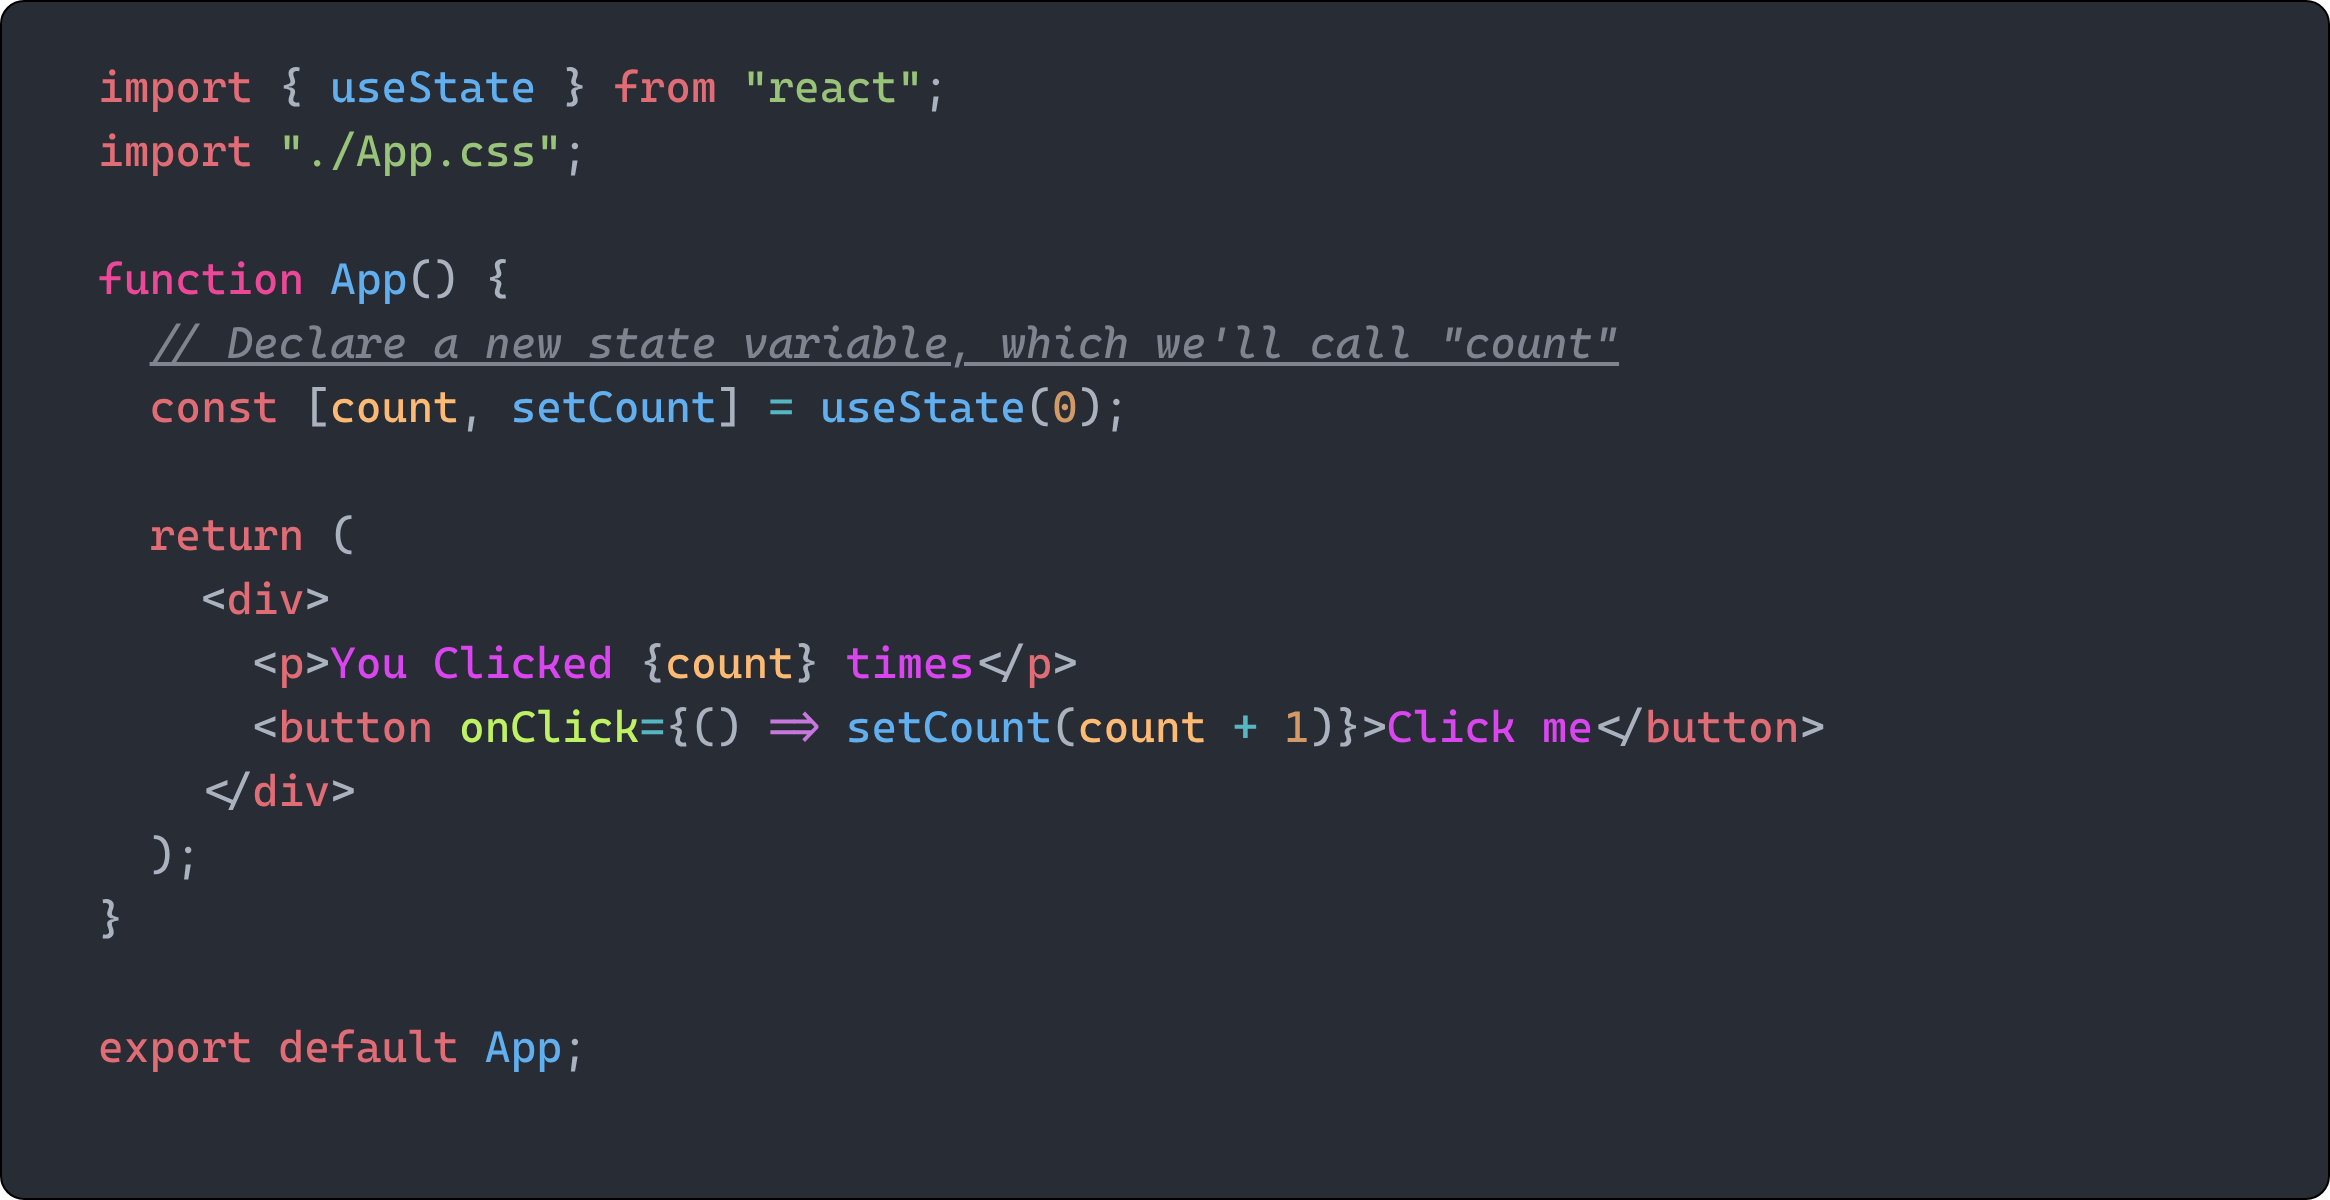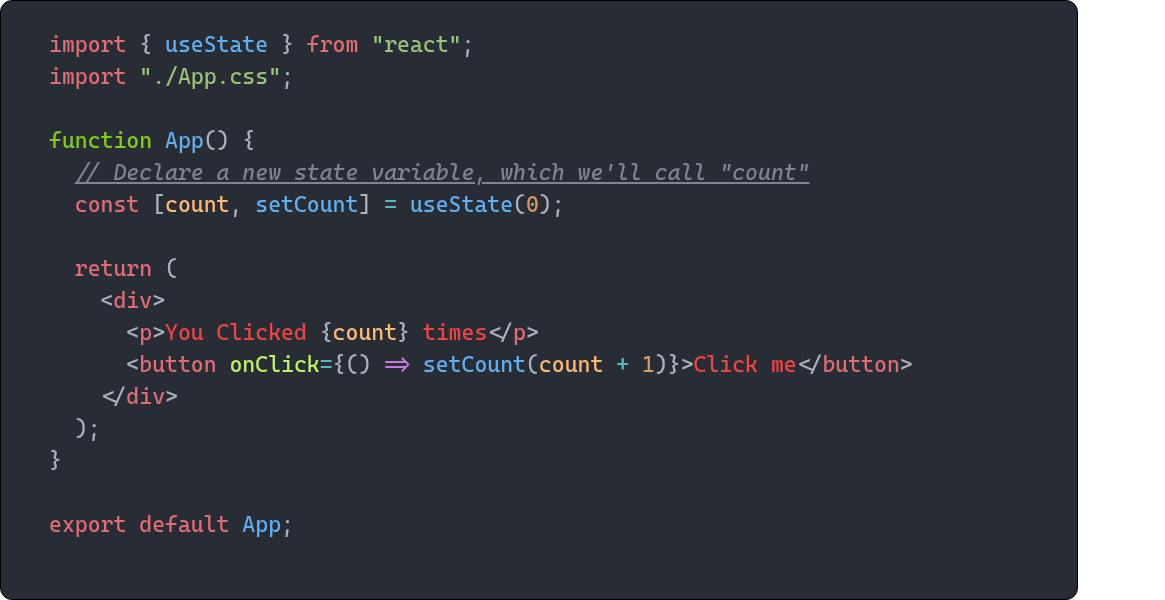--- a/index.html
+++ b/index.html
@@ -11,40 +11,40 @@
     background: #fff;
     width: 1165px;
     height: 600px;
     overflow: hidden;
     font-family: ui-monospace, "SF Mono", "Cascadia Code", Menlo, Consolas, "Liberation Mono", monospace;
   }
   .code-block {
     background: #282c34;
     border-radius: 12px;
     border: 1px solid #000;
-    width: 1078px;
+    width: 1165px;
     height: 600px;
     padding: 28px 48px;
     font-size: 22px;
     line-height: 32px;
     color: #abb2bf;
     white-space: pre;
     overflow: hidden;
   }
   .kw    { color: #e06c75; }             
   .punct { color: #abb2bf; }             
   .fn    { color: #61afef; }             
   .str   { color: #98c379; }             
   .cmt   { color: #7f848e; font-style: italic; text-decoration: underline; }
   .ident { color: #fdba74; }             
   .num   { color: #d19a66; }             
-  .decl  { color: #84cc16; text-align: center; }             
+  .decl  { color: #ec4899; text-align: center; }             
   .tag   { color: #e06c75; }             
   .ang   { color: #abb2bf; }             
   .attr  { color: #bef264; }             
   .op    { color: #56b6c2; }             
   .arrow { color: #c678dd; }             
-  .txt   { color: #ef4444; }             
+  .txt   { color: #d946ef; }             
 </style>
 </head>
 <body>
 
 <div class="code-block"><div class="line"><span class="kw">import</span> <span class="punct">{</span> <span class="fn">useState</span> <span class="punct">}</span> <span class="kw">from</span> <span class="str">"react"</span><span class="punct">;</span></div><div class="line"><span class="kw">import</span> <span class="str">"./App.css"</span><span class="punct">;</span></div><div class="line">&nbsp;</div><div class="line"><span class="decl">function</span> <span class="fn">App</span><span class="punct">()</span><span class="punct"> {</span></div><div class="line">  <span class="cmt">// Declare a new state variable, which we'll call "count"</span></div><div class="line">  <span class="kw">const</span> <span class="punct">[</span><span class="ident">count</span><span class="punct">,</span> <span class="fn">setCount</span><span class="punct">]</span> <span class="op">=</span> <span class="fn">useState</span><span class="punct">(</span><span class="num">0</span><span class="punct">)</span><span class="punct">;</span></div><div class="line">&nbsp;</div><div class="line">  <span class="kw">return</span><span class="punct"> (</span></div><div class="line">    <span class="ang">&lt;</span><span class="tag">div</span><span class="ang">&gt;</span></div><div class="line">      <span class="ang">&lt;</span><span class="tag">p</span><span class="ang">&gt;</span><span class="txt">You Clicked </span><span class="punct">{</span><span class="ident">count</span><span class="punct">}</span><span class="txt"> times</span><span class="ang">&lt;/</span><span class="tag">p</span><span class="ang">&gt;</span></div><div class="line">      <span class="ang">&lt;</span><span class="tag">button</span><span> </span><span class="attr">onClick</span><span class="op">=</span><span class="punct">{</span><span class="punct">()</span><span class="arrow"> =&gt; </span><span class="fn">setCount</span><span class="punct">(</span><span class="ident">count</span><span class="op"> + </span><span class="num">1</span><span class="punct">)</span><span class="punct">}</span><span class="ang">&gt;</span><span class="txt">Click me</span><span class="ang">&lt;/</span><span class="tag">button</span><span class="ang">&gt;</span></div><div class="line">    <span class="ang">&lt;/</span><span class="tag">div</span><span class="ang">&gt;</span></div><div class="line">  <span class="punct">);</span></div><div class="line"><span class="punct">}</span></div><div class="line">&nbsp;</div><div class="line"><span class="kw">export</span> <span class="kw">default</span> <span class="fn">App</span><span class="punct">;</span></div></div>
 
 </body></html>

